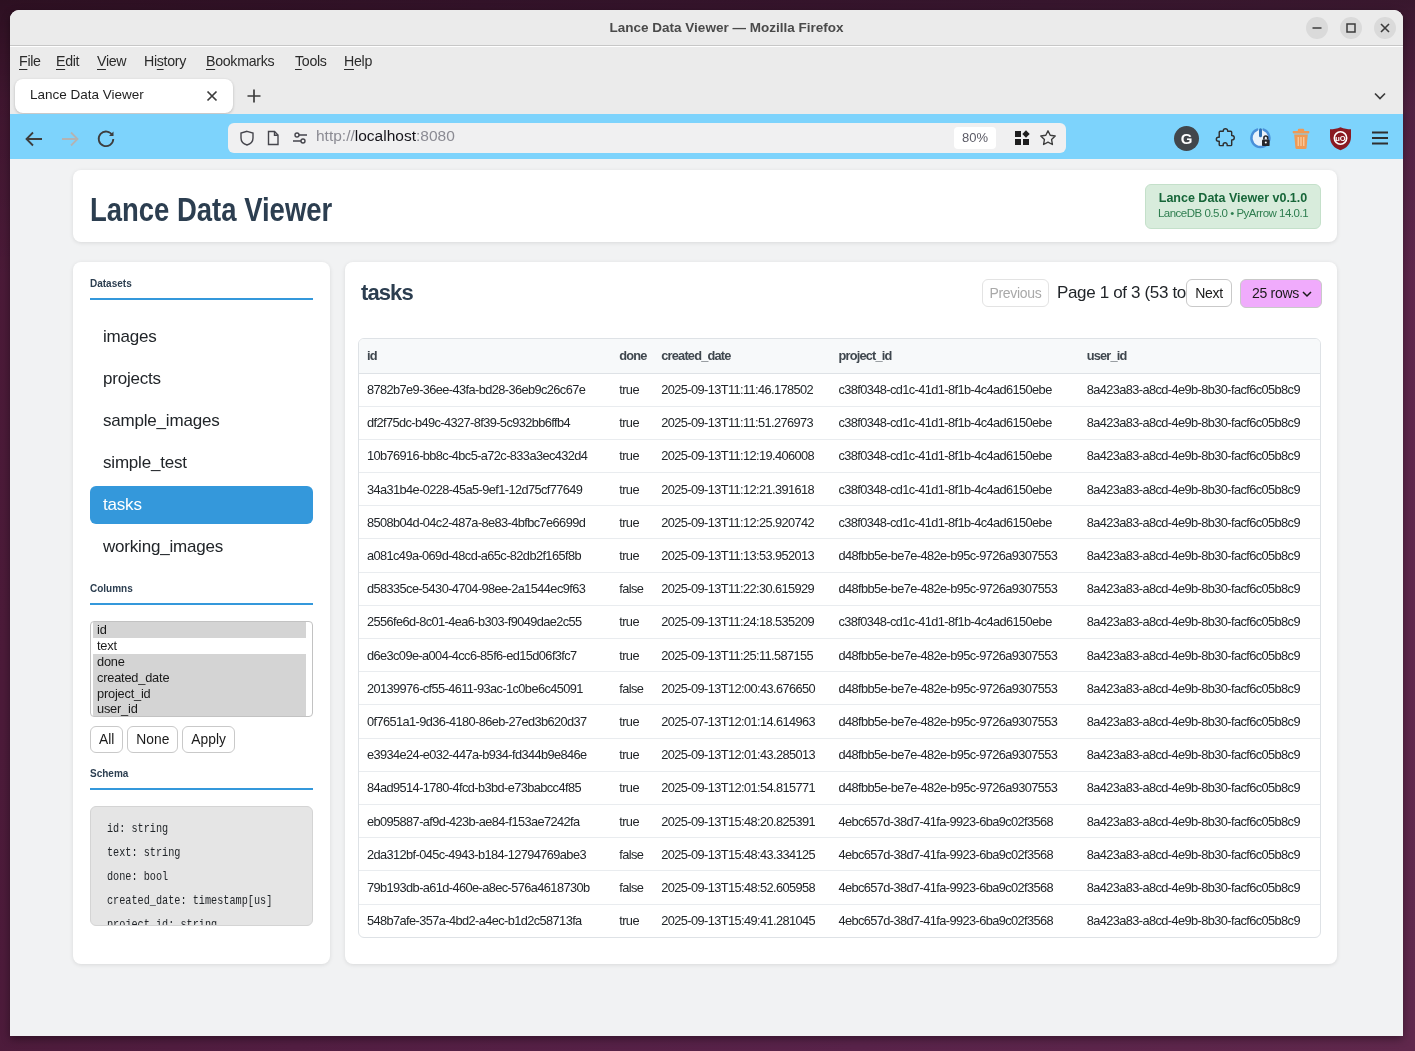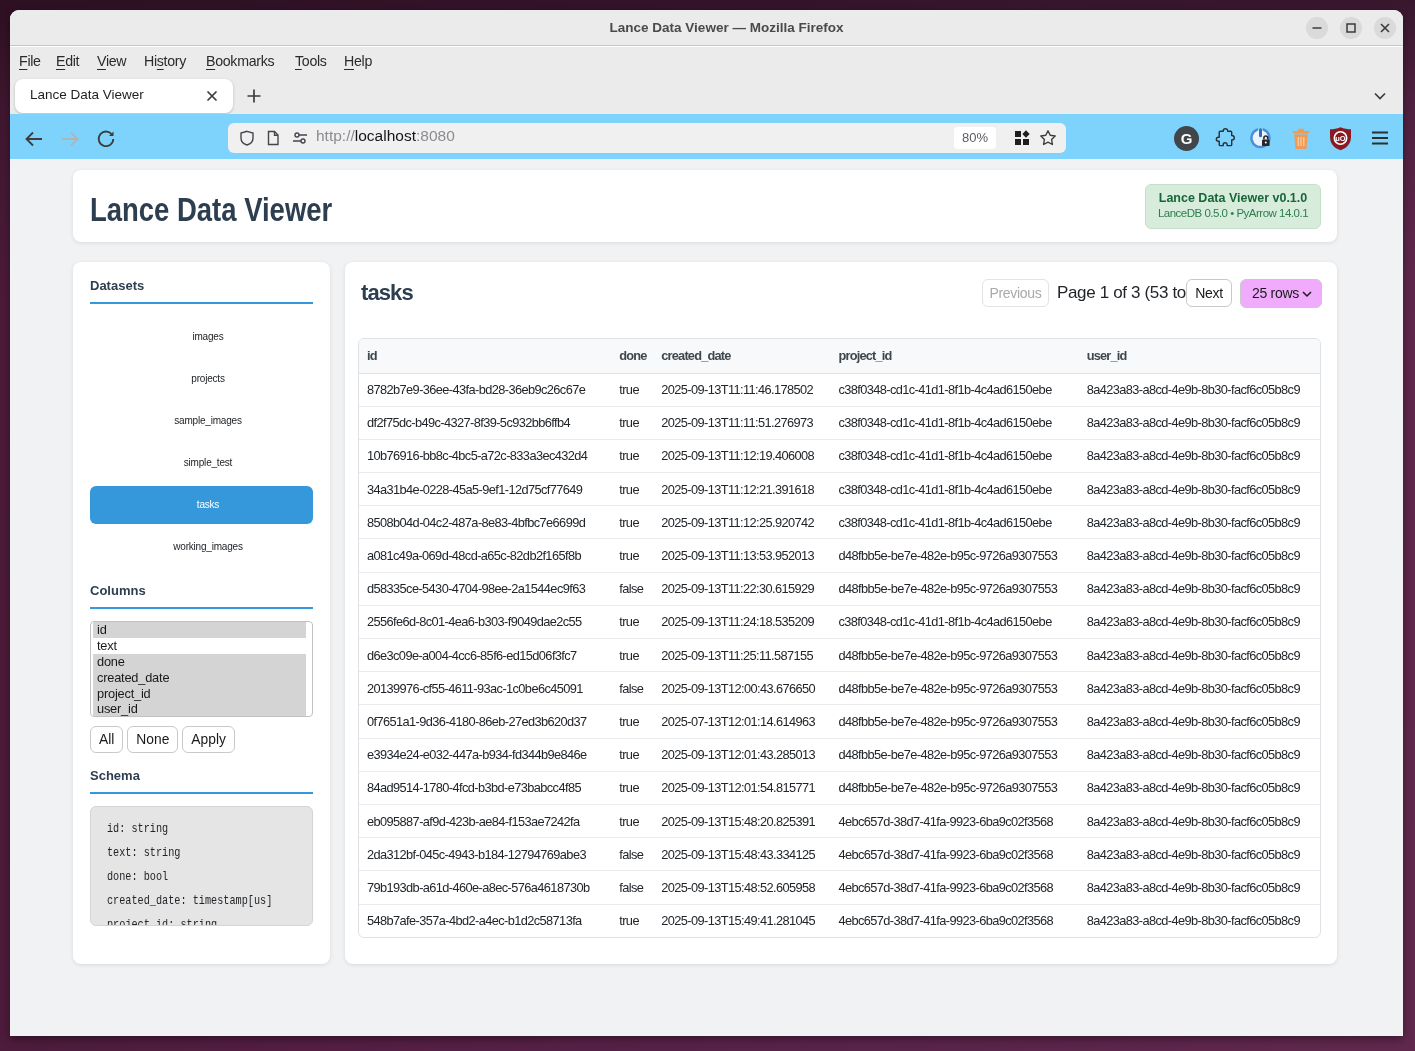--- a/index.html
+++ b/index.html
@@ -44,23 +44,23 @@
 
 .page { position:absolute; left:0; top:149px; right:0; bottom:0; background:#f1f2f3; }
 .card { position:absolute; background:#fff; border-radius:8px; box-shadow:0 1px 4px rgba(0,0,0,0.10); }
 .hdrcard { left:63px; top:11px; width:1264px; height:72px; }
 .hdrcard h1 { position:absolute; left:17px; top:22px; font-size:32.5px; color:#2c3e50; transform:scaleX(0.845); transform-origin:left center; white-space:nowrap; }
 .badge { position:absolute; right:16px; top:14px; width:176px; height:45px; background:#d8ecdc; border:1px solid #c4e0ca; border-radius:6px; text-align:center; }
 .badge .b1 { margin-top:6px; font-size:12.5px; font-weight:bold; color:#176639; }
 .badge .b2 { margin-top:2px; font-size:11.5px; letter-spacing:-0.5px; color:#2e7d4f; }
 .sidecard { left:63px; top:103px; width:257px; height:702px; }
 .maincard { left:335px; top:103px; width:992px; height:702px; }
-.shead { position:absolute; left:17px; width:223px; font-size:13px; font-weight:bold; color:#2c3e50; border-bottom:2px solid #3498db; padding-bottom:9px; }
+.shead { position:absolute; left:17px; width:223px; font-size:10px; font-weight:bold; color:#2c3e50; border-bottom:2px solid #3498db; padding-bottom:9px; }
 .dslist { position:absolute; left:17px; top:56px; width:223px; }
-.dsitem { height:38px; line-height:38px; padding-left:13px; margin-bottom:4px; font-size:10px; letter-spacing:-0.2px; color:#212529; border-radius:6px;text-align:center; }
+.dsitem { height:38px; line-height:38px; padding-left:13px; margin-bottom:4px; font-size:17px; letter-spacing:-0.2px; color:#212529; border-radius:6px; }
 .dsitem.sel { background:#3498db; color:#fff; }
 .colbox { position:absolute; left:17px; top:359px; width:223px; height:96px; border:1px solid #c2c2c2; border-radius:4px; background:#fff; overflow:hidden; font-size:12.8px; letter-spacing:-0.2px; color:#1a1a1a; padding:0 2px; }
 .copt { height:15.9px; line-height:15.9px; padding-left:4px; margin-right:4px; }
 .copt.sel { background:#d4d4d4; }
 .btnrow { position:absolute; left:17px; top:464px; }
 .btnrow button { height:27px; padding:0 8px; margin-right:4px; background:#fff; border:1px solid #c9c9c9; border-radius:6px; font-size:13.8px; color:#1a1a1a; font-family:inherit; }
 .schembox { position:absolute; left:17px; top:544px; width:223px; height:120px; border:1px solid #d4d4d4; border-radius:6px; background:#e5e5e5; overflow:hidden; }
 .schembox pre { margin:10px 0 0 16px; font-family:"Liberation Mono", monospace; font-size:12.6px; line-height:24px; color:#212529; transform:scaleX(0.81); transform-origin:left top; }
 
 .maincard h2 { position:absolute; left:16px; top:18px; font-size:22px; letter-spacing:-0.9px; color:#2c3e50; }

